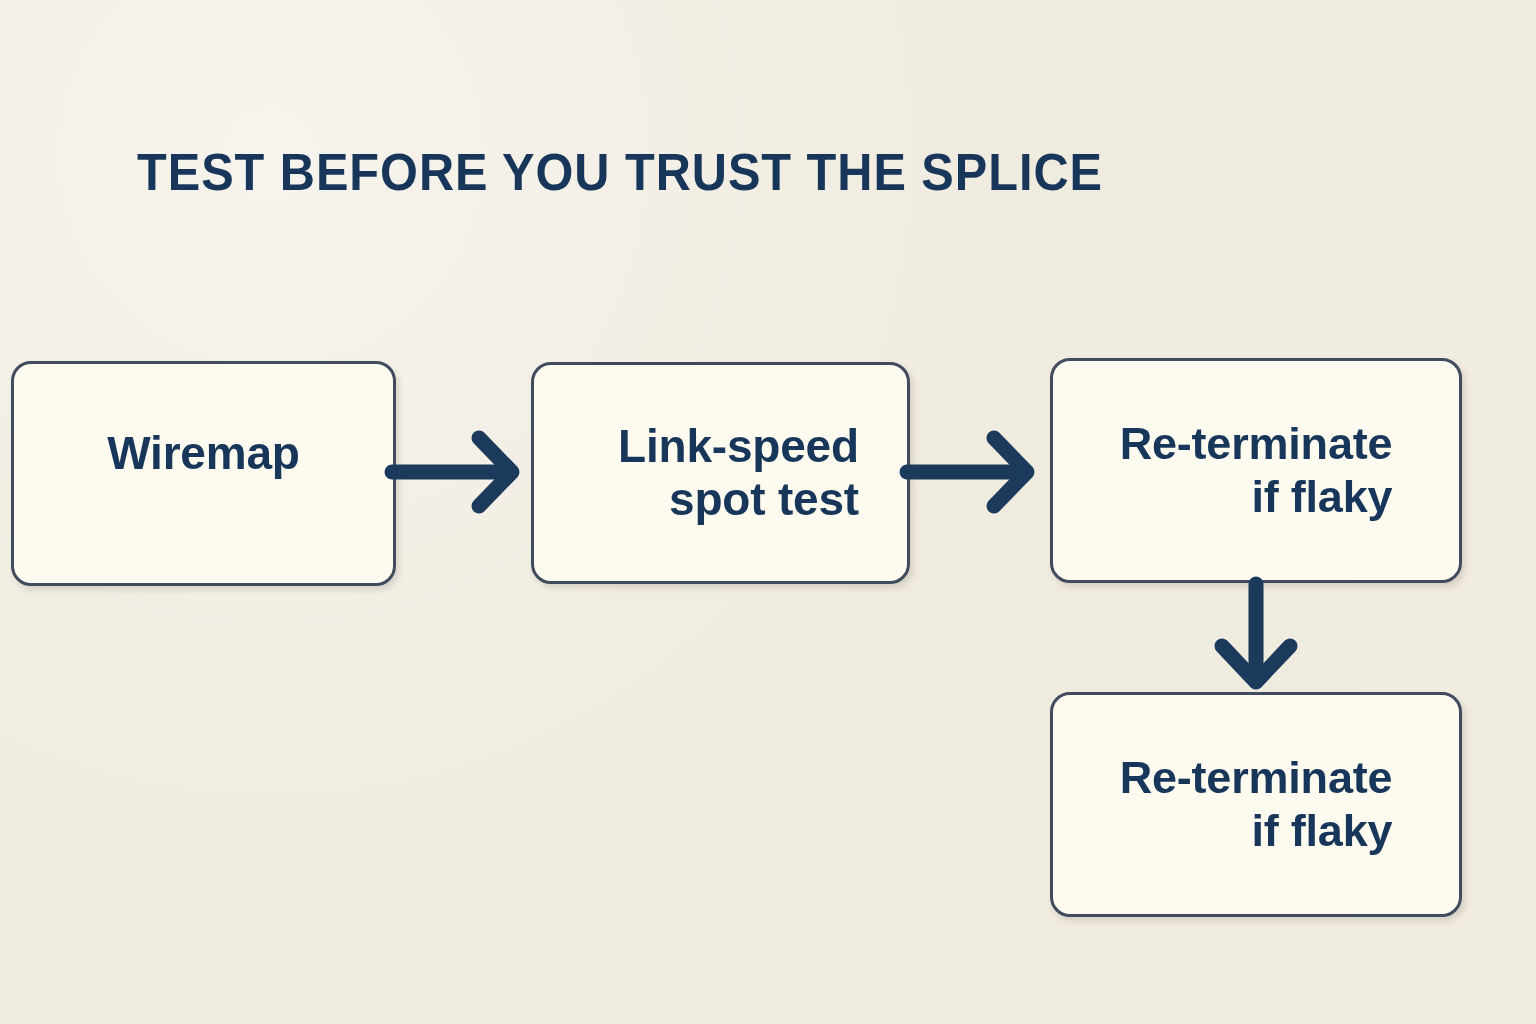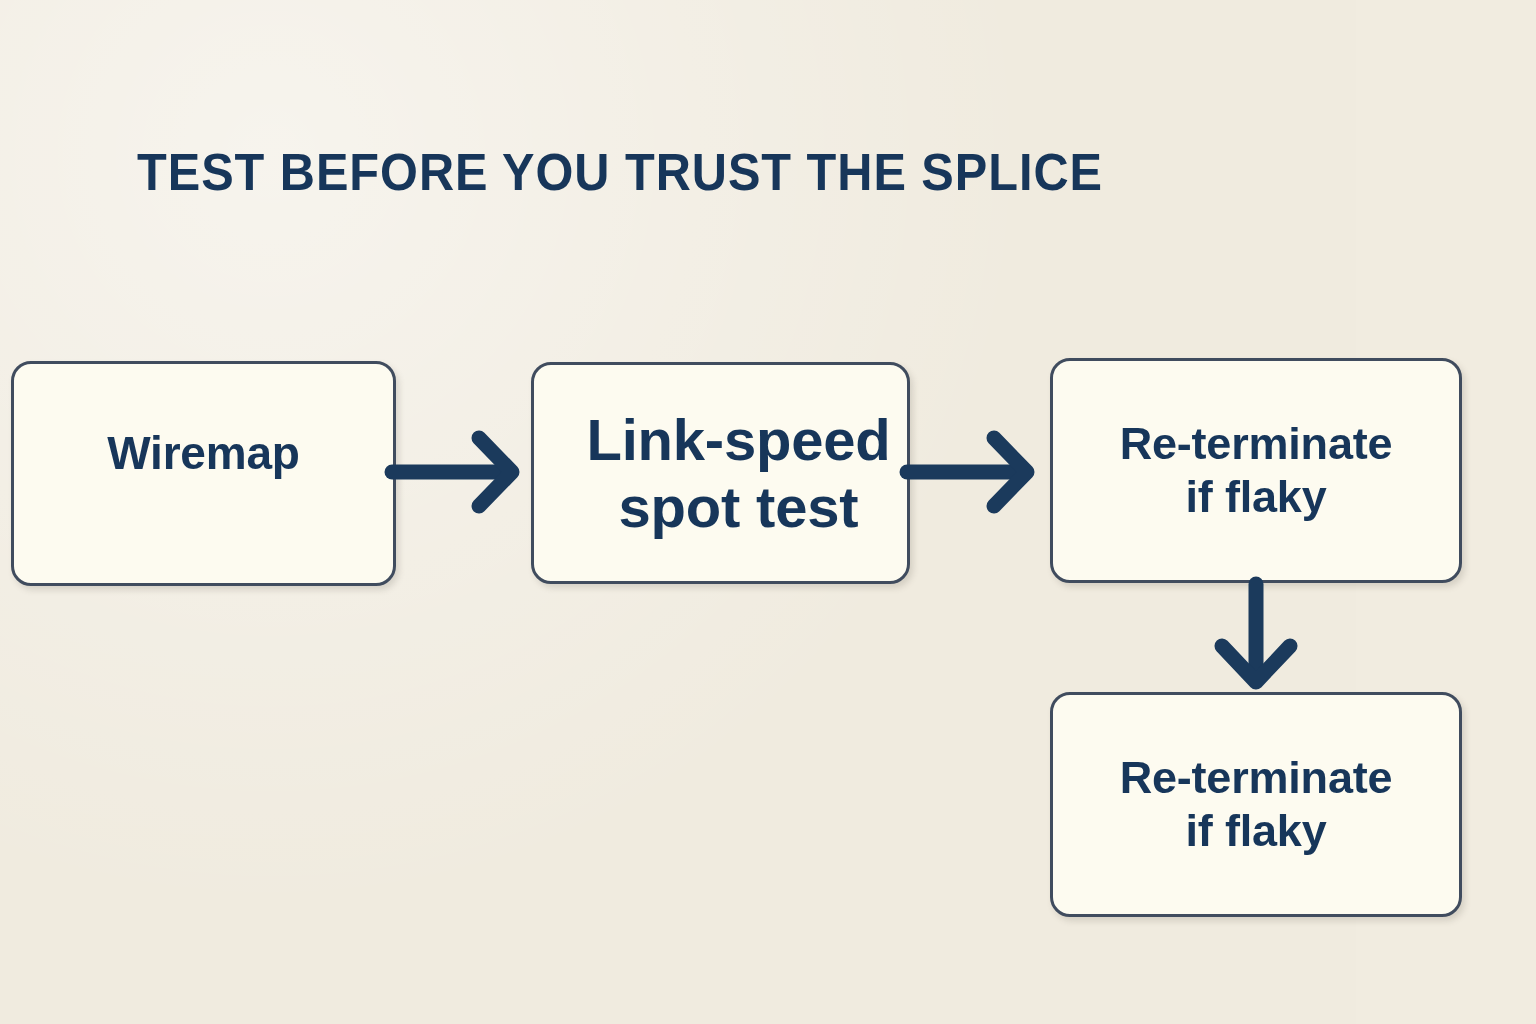--- a/index.html
+++ b/index.html
@@ -50,27 +50,28 @@
     justify-content: center;
     text-align: center;
   }
   .node .label {
     color: #17365a;
     font-size: 44px;
     font-weight: bold;
     line-height: 1.16;
     letter-spacing: -0.2px;
     white-space: pre-line;
+    text-align: right;
   }
 
   #node-0 { left: 11px;   top: 361px; width: 385px; height: 225px; }
   #node-0 .label { font-size: 46px; position: relative; top: -20px; }
 
   #node-1 { left: 531px;  top: 362px; width: 379px; height: 222px; }
-  #node-1 .label { font-size: 58px; margin-left: 36px; }
+  #node-1 .label { font-size: 46px; margin-left: 36px; }
 
   #node-2 { left: 1050px; top: 358px; width: 412px; height: 225px; }
   #node-2 .label { font-size: 45px; }
 
   #node-3 { left: 1050px; top: 692px; width: 412px; height: 225px; }
   #node-3 .label { font-size: 45px; }
 
   
   .connector {
     position: absolute;

